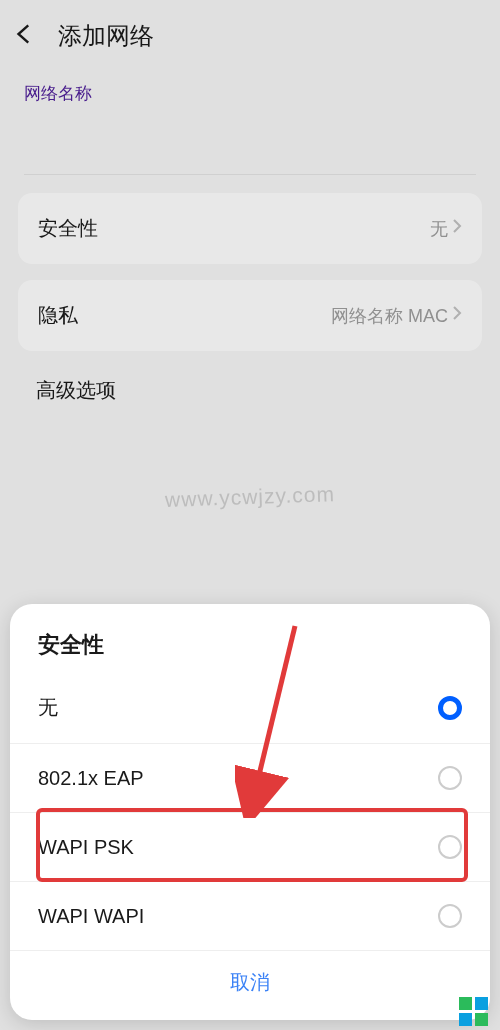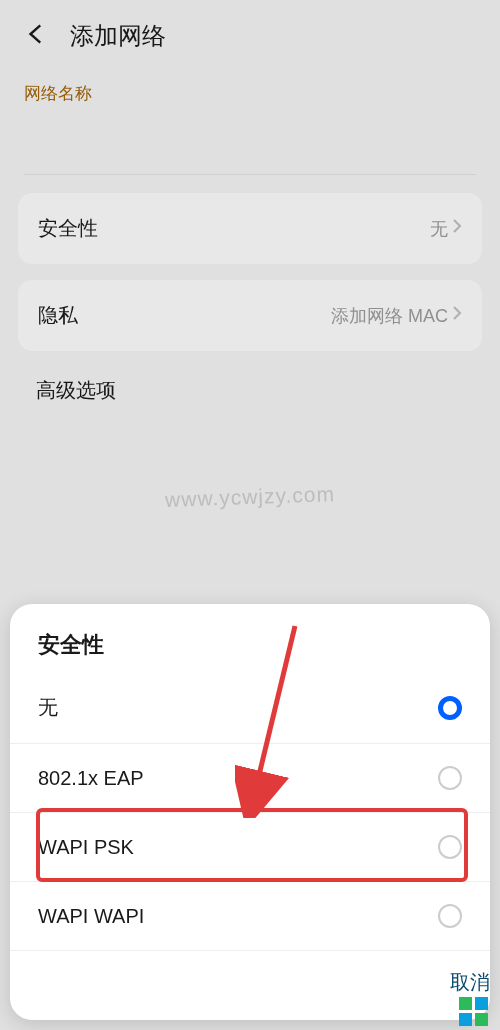--- a/index.html
+++ b/index.html
@@ -7,26 +7,26 @@
       width: 500px;
       height: 1030px;
       background: #eeeeee;
       font-family: -apple-system, "PingFang SC", "Microsoft YaHei", sans-serif;
       position: relative;
       overflow: hidden;
     }
     .header {
       display: flex;
       align-items: center;
-      padding: 20px 24px;
+      padding: 20px 12px;
       gap: 20px;
     }
     .back-arrow svg { width: 26px; height: 26px; }
     .header-title { font-size: 24px; font-weight: 500; color: #1a1a1a; }
-    .field-label { padding: 10px 24px 0; font-size: 17px; color: #a16207; }
+    .field-label { padding: 10px 24px 0; font-size: 17px; color: #4c1d95; }
     .field-input-area { height: 70px; border-bottom: 1px solid #ddd; margin: 0 24px 18px; }
     .card {
       background: #f7f7f7;
       border-radius: 14px;
       margin: 0 18px 16px;
       padding: 22px 20px;
       display: flex;
       align-items: center;
       justify-content: space-between;
     }
@@ -78,24 +78,24 @@
       left: 26px; right: 22px;
       top: 204px; height: 74px;
       pointer-events: none;
     }
     .arrow-annotation {
       position: absolute;
       left: 225px; top: 14px;
       pointer-events: none;
     }
     .cancel-btn {
-      text-align: right;
+      text-align: center;
       padding: 18px 0 14px;
       font-size: 20px;
-      color: #0c4a6e;
+      color: #3b82f6;
       font-weight: 500;
     }
     .watermark-logo {
       position: absolute;
       bottom: 4px; right: 12px;
       display: flex;
       align-items: center;
       gap: 8px;
     }
     .logo-squares {
@@ -140,21 +140,21 @@
       <svg viewBox="0 0 10 16" fill="none" stroke="#bbb" stroke-width="2">
           <path d="M2 2 L8 8 L2 14"></path>
         </svg>
     </span>
   </span>
 </div>
 
 <div class="card">
   <span class="card-label">隐私</span>
   <span class="card-value">
-    <span>添加网络 MAC</span>
+    <span>网络名称 MAC</span>
     <span class="chevron">
       <svg viewBox="0 0 10 16" fill="none" stroke="#bbb" stroke-width="2">
           <path d="M2 2 L8 8 L2 14"></path>
         </svg>
     </span>
   </span>
 </div>
 
 <div class="adv-label">高级选项</div>
 

